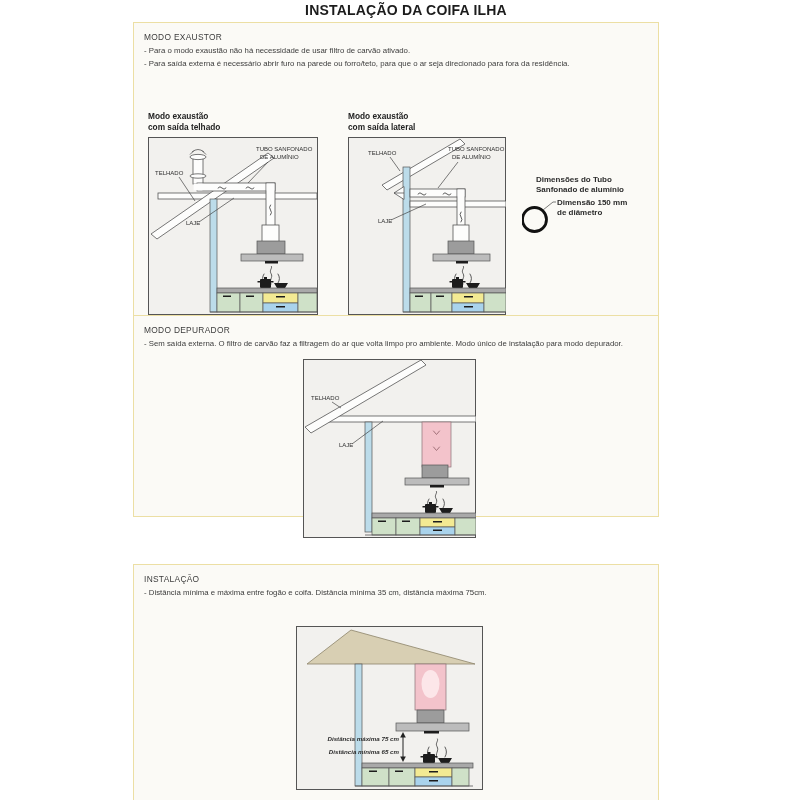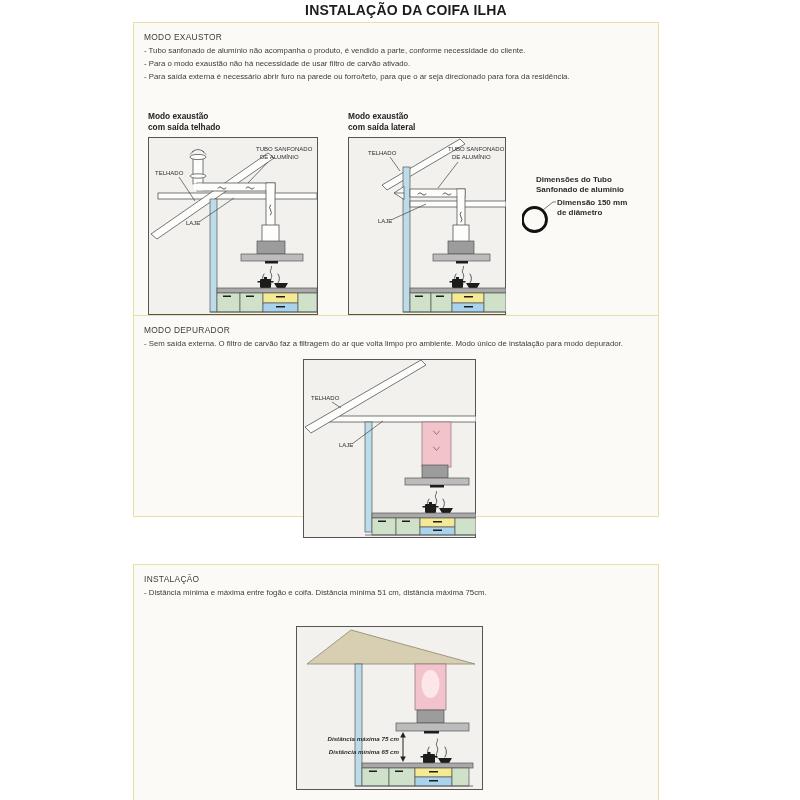--- a/index.html
+++ b/index.html
@@ -58,21 +58,20 @@
   svg .arrow   { stroke:#222; stroke-width:1; }
   svg .arrowhd { fill:#222; }
 </style>
 </head>
 <body>
 
 <div class="page-title">INSTALAÇÃO DA COIFA ILHA</div>
 
 <section class="panel" id="panel-exaustor">
   <div class="sec-header">MODO EXAUSTOR</div>
-  <div class="note">- Tubo sanfonado de alumínio não acompanha o produto, é vendido a parte, conforme necessidade do cliente.</div>
   <div class="note">- Para o modo exaustão não há necessidade de usar filtro de carvão ativado.</div>
   <div class="note">- Para saída externa é necessário abrir furo na parede ou forro/teto, para que o ar seja direcionado para fora da residência.</div>
 
   <div class="diag-block" id="diag-block-telhado">
     <div class="diag-title">
       <span>Modo exaustão</span><br>
       <span>com saída telhado</span>
     </div>
     <svg width="170" height="178" viewBox="0 0 170 178">
       <rect class="dbg" x="0.5" y="0.5" width="169" height="177"></rect>
@@ -279,21 +278,21 @@
       <text class="lbl" x="8" y="41">TELHADO</text>
       <line class="leader" x1="29" y1="43" x2="38" y2="49"></line>
       <text class="lbl" x="36" y="88">LAJE</text>
       <line class="leader" x1="49" y1="85" x2="80" y2="62"></line>
     </g>
   </svg>
 </section>
 
 <section class="panel" id="panel-instalacao">
   <div class="sec-header">INSTALAÇÃO</div>
-  <div class="note">- Distância mínima e máxima entre fogão e coifa. Distância mínima 51 cm, distância máxima 75cm.</div>
+  <div class="note">- Distância mínima e máxima entre fogão e coifa. Distância mínima 35 cm, distância máxima 75cm.</div>
 
   <svg id="instalacao-svg" width="187" height="164" viewBox="0 0 187 164">
     <rect class="dbg" x="0.5" y="0.5" width="186" height="163"></rect>
     <g>
       <polygon class="tan" points="55,4 179,38 11,38"></polygon>
     </g>
     <g>
       <rect class="pillar" x="59" y="38" width="7" height="122"></rect>
     </g>
     <g>

